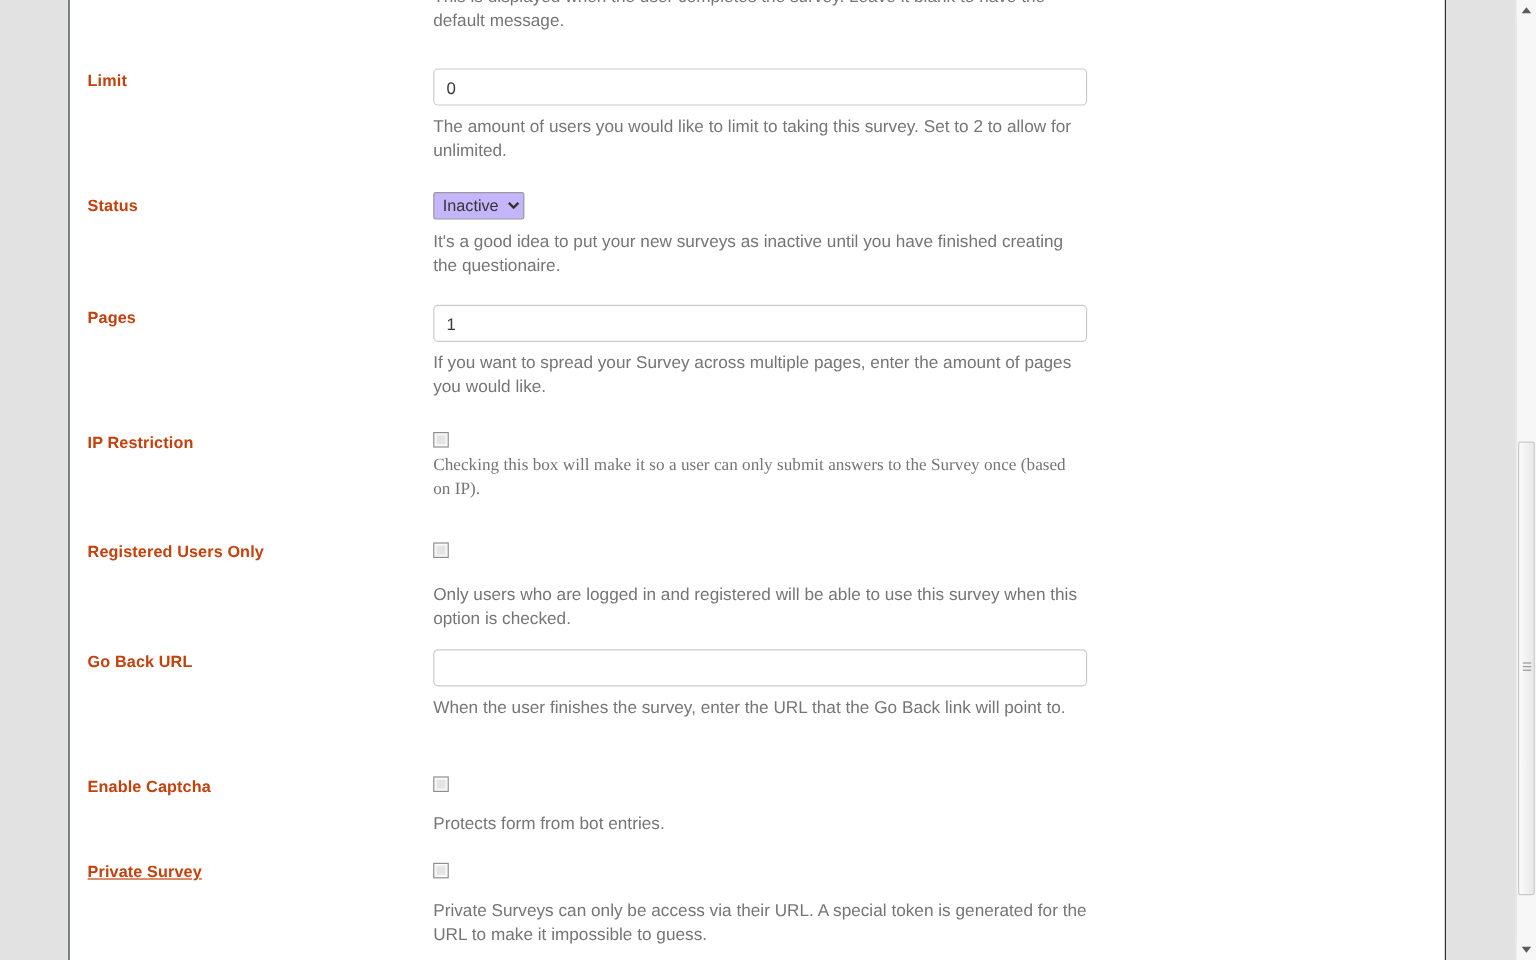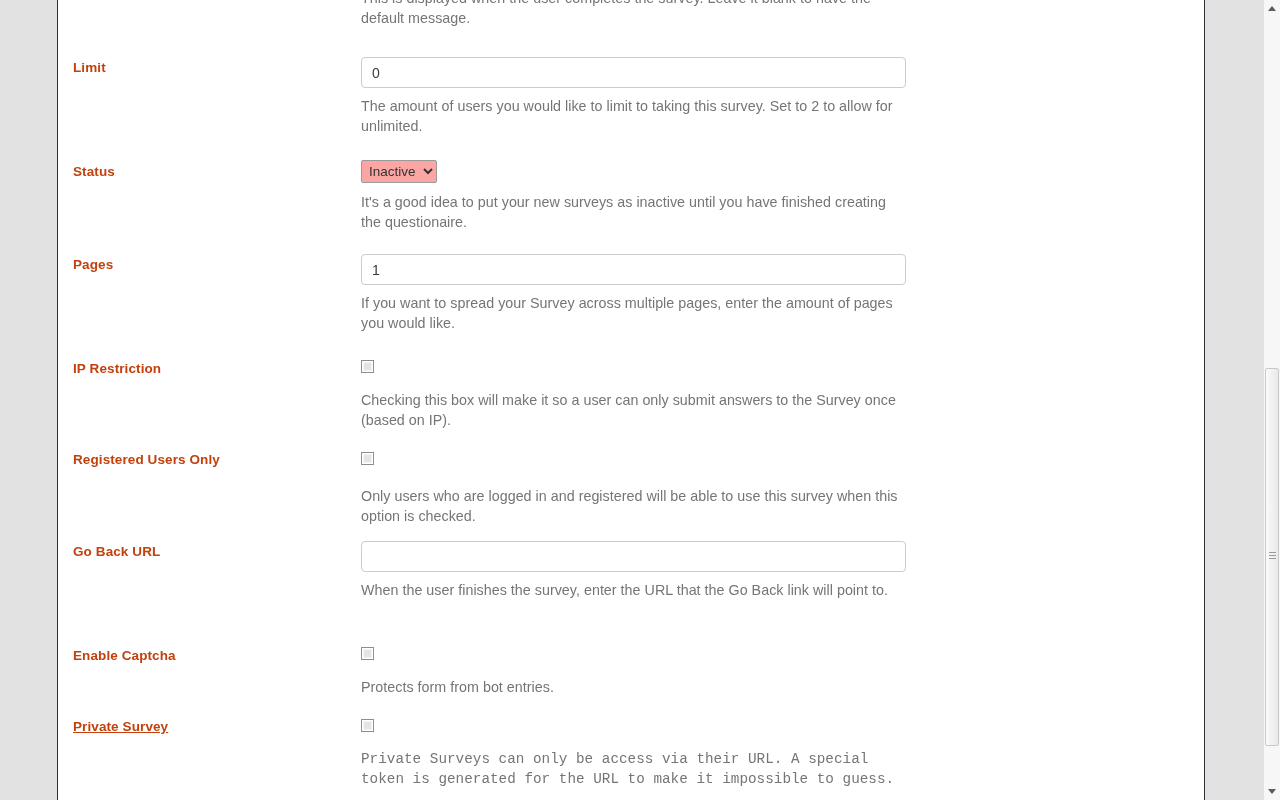--- a/index.html
+++ b/index.html
@@ -89,21 +89,21 @@
   }
 
   
   .select-input {
     box-sizing: border-box;
     height: 23px;
     padding: 1px 4px 1px 3px;
     font-size: 13.5px;
     font-family: "Liberation Sans", sans-serif;
     color: #333333;
-    background: #fca5a5;
+    background: #c4b5fd;
     border: 1px solid #9a9a9a;
     border-radius: 2px;
     outline: none;
   }
 
   
   .cb {
     position: relative;
     display: inline-block;
     width: 13px;
@@ -222,21 +222,21 @@
         <div class="row-control" style="position:absolute; top:254px;">
           <input class="text-input" type="text" value="1" style="">
           <div class="help-text" style="margin-top:8px;">If you want to spread your Survey across multiple pages, enter the amount of pages you would like.</div>
         </div>
       </div>
 
       <div class="form-row">
         <div class="row-label" style="position:absolute; left:15px; top:359px;">IP Restriction</div>
         <div class="row-control" style="position:absolute; top:360px;">
           <span class="cb"></span>
-          <div class="help-text" style="margin-top:12px;">Checking this box will make it so a user can only submit answers to the Survey once (based on IP).</div>
+          <div class="help-text" style="margin-top:0;font-family:Liberation Serif, serif;">Checking this box will make it so a user can only submit answers to the Survey once (based on IP).</div>
         </div>
       </div>
 
       <div class="form-row">
         <div class="row-label" style="position:absolute; left:15px; top:450px;">Registered Users Only</div>
         <div class="row-control" style="position:absolute; top:452px;">
           <span class="cb"></span>
           <div class="help-text" style="margin-top:16px;">Only users who are logged in and registered will be able to use this survey when this option is checked.</div>
         </div>
       </div>
@@ -252,21 +252,21 @@
       <div class="form-row">
         <div class="row-label" style="position:absolute; left:15px; top:646px;">Enable Captcha</div>
         <div class="row-control" style="position:absolute; top:647px;">
           <span class="cb"></span>
           <div class="help-text" style="margin-top:12px;">Protects form from bot entries.</div>
         </div>
       </div>
 
       <div class="form-row">
         <div class="row-label" style="position:absolute; left:15px; top:717px;text-decoration:underline;">Private Survey</div>
-        <div class="row-control" style="position:absolute; top:719px;font-family:Liberation Mono, monospace;">
+        <div class="row-control" style="position:absolute; top:719px;">
           <span class="cb"></span>
           <div class="help-text" style="margin-top:12px;">Private Surveys can only be access via their URL. A special token is generated for the URL to make it impossible to guess.</div>
         </div>
       </div>
 
     </div>
   </div>
 
   <div id="scrollbar">
     <div class="sb-arrow up">

